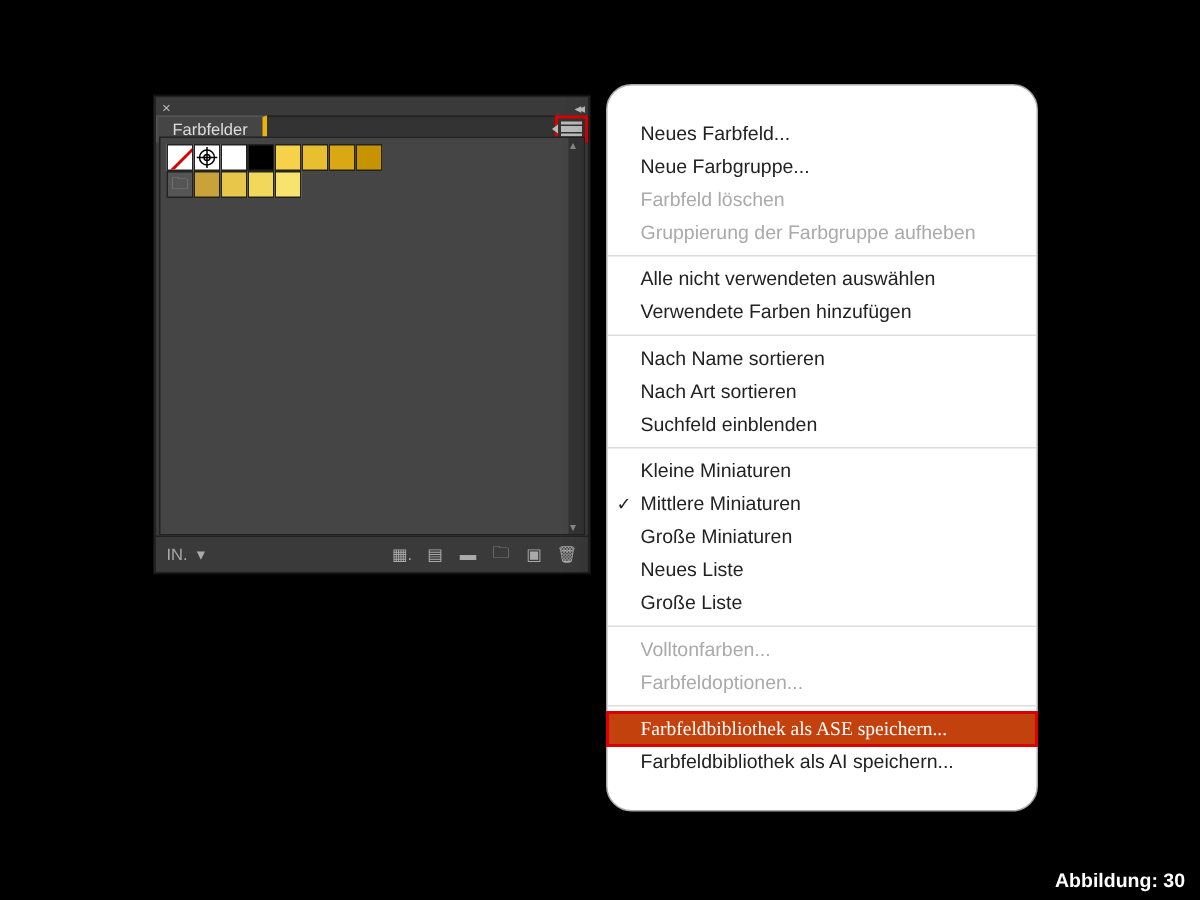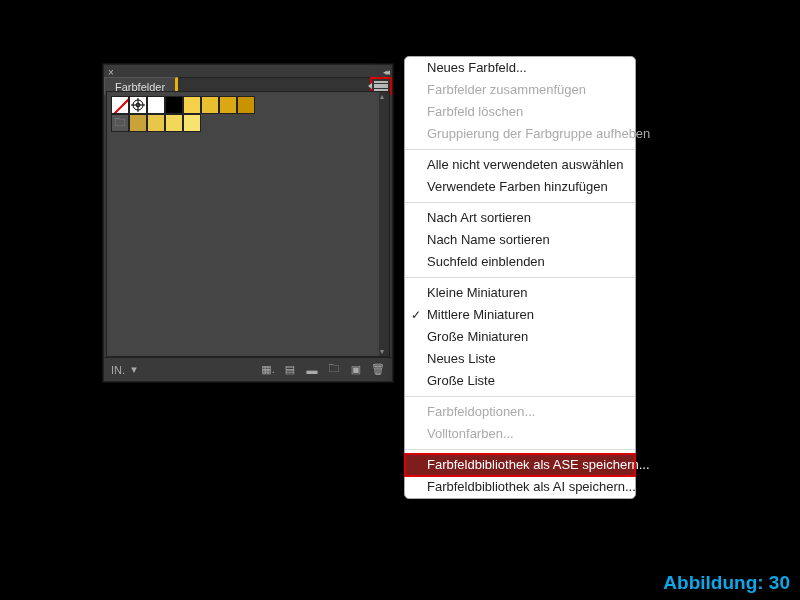--- a/index.html
+++ b/index.html
@@ -104,51 +104,52 @@
     gap: 8px;
     border-top: 1px solid #222;
   }
   .footer-left { display:flex; align-items:center; gap:0; color:#aaa; font-size:11px;}
   .footer-right { margin-left:auto; display:flex; align-items:center; gap:6px; }
   .ficon { width:16px; height:14px; display:flex; align-items:center; justify-content:center; color:#aaa; font-size:11px; }
 
   .context-menu {
     position: absolute;
     left: 404px; top: 56px;
-    width: 232px;
+    width: 288px;
     background: #fff;
     border: 1px solid #aaa;
-    border-radius: 5px;
+    border-radius: 17px;
     box-shadow: 0 6px 24px rgba(0,0,0,.6);
-    padding: 0 0;
+    padding: 21px 0;
   }
   .mi {
     padding: 2px 18px 2px 22px;
     font-size: 13px;
     color: #222;
     position: relative;
     white-space: nowrap;
     line-height: 18px;
   }
   .mi.disabled { color: #aaa; }
   .mi .check { position:absolute; left:6px; top:2px; font-size:12px; color:#222; }
   .mi .sub { position:absolute; right:8px; top:3px; font-size:10px; color:#222; }
   .mi.highlight {
-    background: #7f1d1d;
+    background: #c2410c;
     color: #fff;
     outline: 2px solid #d00;
     outline-offset: -1px;
+    font-family: Liberation Serif, serif;
   }
   .sep { height:1px; background:#ddd; margin:4px 0; }
 
   .caption {
     position: absolute;
     right: 10px; bottom: 6px;
-    color: #0ea5e9;
-    font-size: 19px;
+    color: #ffffff;
+    font-size: 13px;
     font-weight: bold;
   }
 </style>
 </head>
 <body>
 
 <div class="panel">
   <div class="panel-close-row">
     <span class="close-x">×</span>
     <span class="collapse">◂◂</span>
@@ -203,37 +204,37 @@
       <span class="ficon">▬</span>
       <span class="ficon">🗀</span>
       <span class="ficon">▣</span>
       <span class="ficon">🗑</span>
     </div>
   </div>
 </div>
 
 <div class="context-menu" id="ctx">
     <div class="mi">Neues Farbfeld...</div>
-    <div class="mi disabled">Farbfelder zusammenfügen</div>
+    <div class="mi">Neue Farbgruppe...</div>
     <div class="mi disabled">Farbfeld löschen</div>
     <div class="mi disabled">Gruppierung der Farbgruppe aufheben</div>
     <div class="sep"></div>
     <div class="mi">Alle nicht verwendeten auswählen</div>
     <div class="mi">Verwendete Farben hinzufügen</div>
     <div class="sep"></div>
+    <div class="mi">Nach Name sortieren</div>
     <div class="mi">Nach Art sortieren</div>
-    <div class="mi">Nach Name sortieren</div>
     <div class="mi">Suchfeld einblenden</div>
     <div class="sep"></div>
     <div class="mi">Kleine Miniaturen</div>
     <div class="mi">Mittlere Miniaturen<span class="check">✓</span></div>
     <div class="mi">Große Miniaturen</div>
     <div class="mi">Neues Liste</div>
     <div class="mi">Große Liste</div>
     <div class="sep"></div>
+    <div class="mi disabled">Volltonfarben...</div>
     <div class="mi disabled">Farbfeldoptionen...</div>
-    <div class="mi disabled">Volltonfarben...</div>
     <div class="sep"></div>
     <div class="mi highlight">Farbfeldbibliothek als ASE speichern...</div>
     <div class="mi">Farbfeldbibliothek als AI speichern...</div>
   </div>
 
 <div class="caption">Abbildung: 30</div>
 
 </body></html>

